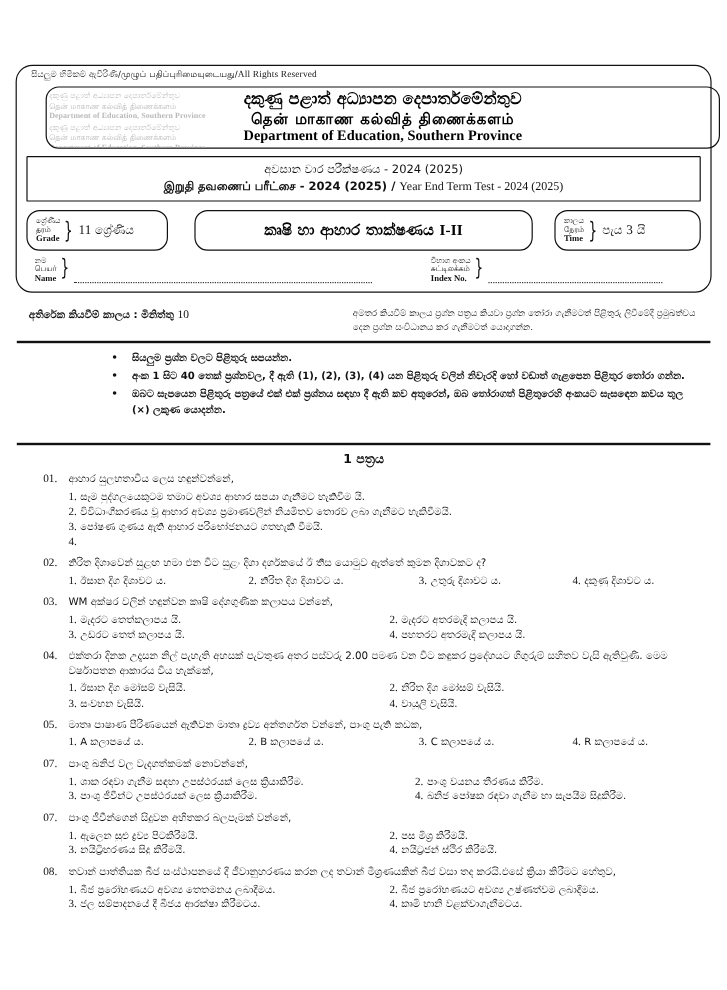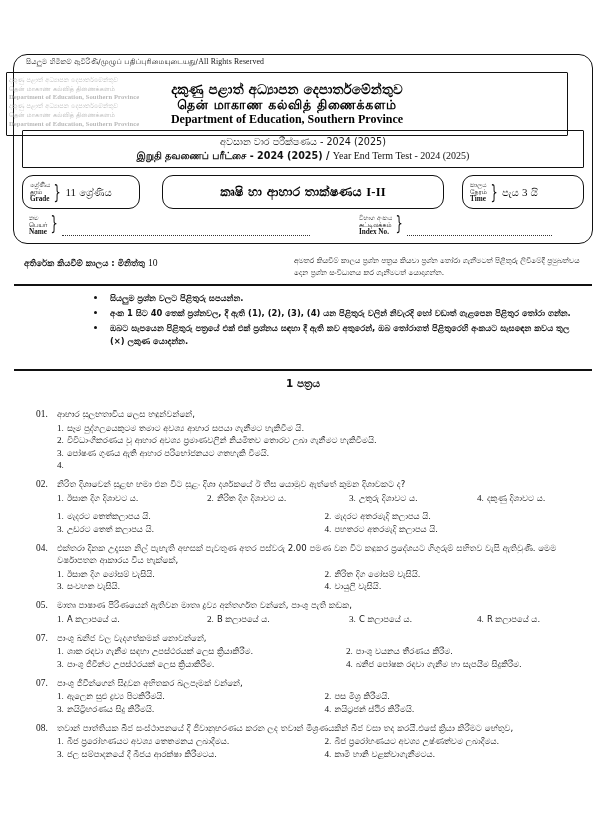--- a/index.html
+++ b/index.html
@@ -45,26 +45,26 @@
     font-size: 7.1px;
     letter-spacing: 0.02em;
     white-space: nowrap;
     color: #111;
   }
   .rights-line .en { font-family: "Liberation Serif", serif; font-size: 7.8px; }
 
   
   .dept-box {
     position: absolute;
-    left: 6px;
+    left: 38px;
     top: 28px;
     width: 562px;
-    height: 64px;
+    height: 52px;
     border: 1.1px solid #111;
-    border-radius: 1px;
+    border-radius: 11px;
     box-sizing: border-box;
     overflow: hidden;
   }
   .watermark {
     position: absolute;
     inset: 0;
     color: #b9b9b9;
     font-size: 6.4px;
     line-height: 8.7px;
     letter-spacing: 0.01em;
@@ -277,21 +277,21 @@
     text-align: center;
     font-size: 10.4px;
     font-weight: bold;
     color: #111;
   }
 
   
   .questions {
     position: absolute;
     left: 36px;
-    top: 364px;
+    top: 350px;
     width: 556px;
   }
   .q-block { margin-bottom: 6.5px; }
   .q-stem {
     font-size: 8.6px;
     line-height: 12.2px;
     color: #111;
     display: flex;
     align-items: flex-start;
   }
@@ -518,20 +518,24 @@
               <span>උතුරු දිශාවට ය.</span>
             </div>
             <div class="opt">
               <span class="o-num">4.</span>
               <span>දකුණු දිශාවට ය.</span>
             </div>
           </div>
         </div>
       </div>
       <div class="q-block">
+        <div class="q-stem">
+          <span class="q-num">03.</span>
+          <span class="q-text">WM අක්ෂර වලින් හඳුන්වන කෘෂි දේශගුණික කලාපය වන්නේ,</span>
+        </div>
         <div class="opts opts-2">
           <div class="opt">
             <span class="o-num">1.</span>
             <span>මැදරට තෙත්කලාපය යි.</span>
           </div>
           <div class="opt">
             <span class="o-num">2.</span>
             <span>මැදරට අතරමැදි කලාපය යි.</span>
           </div>
           <div class="opt">

